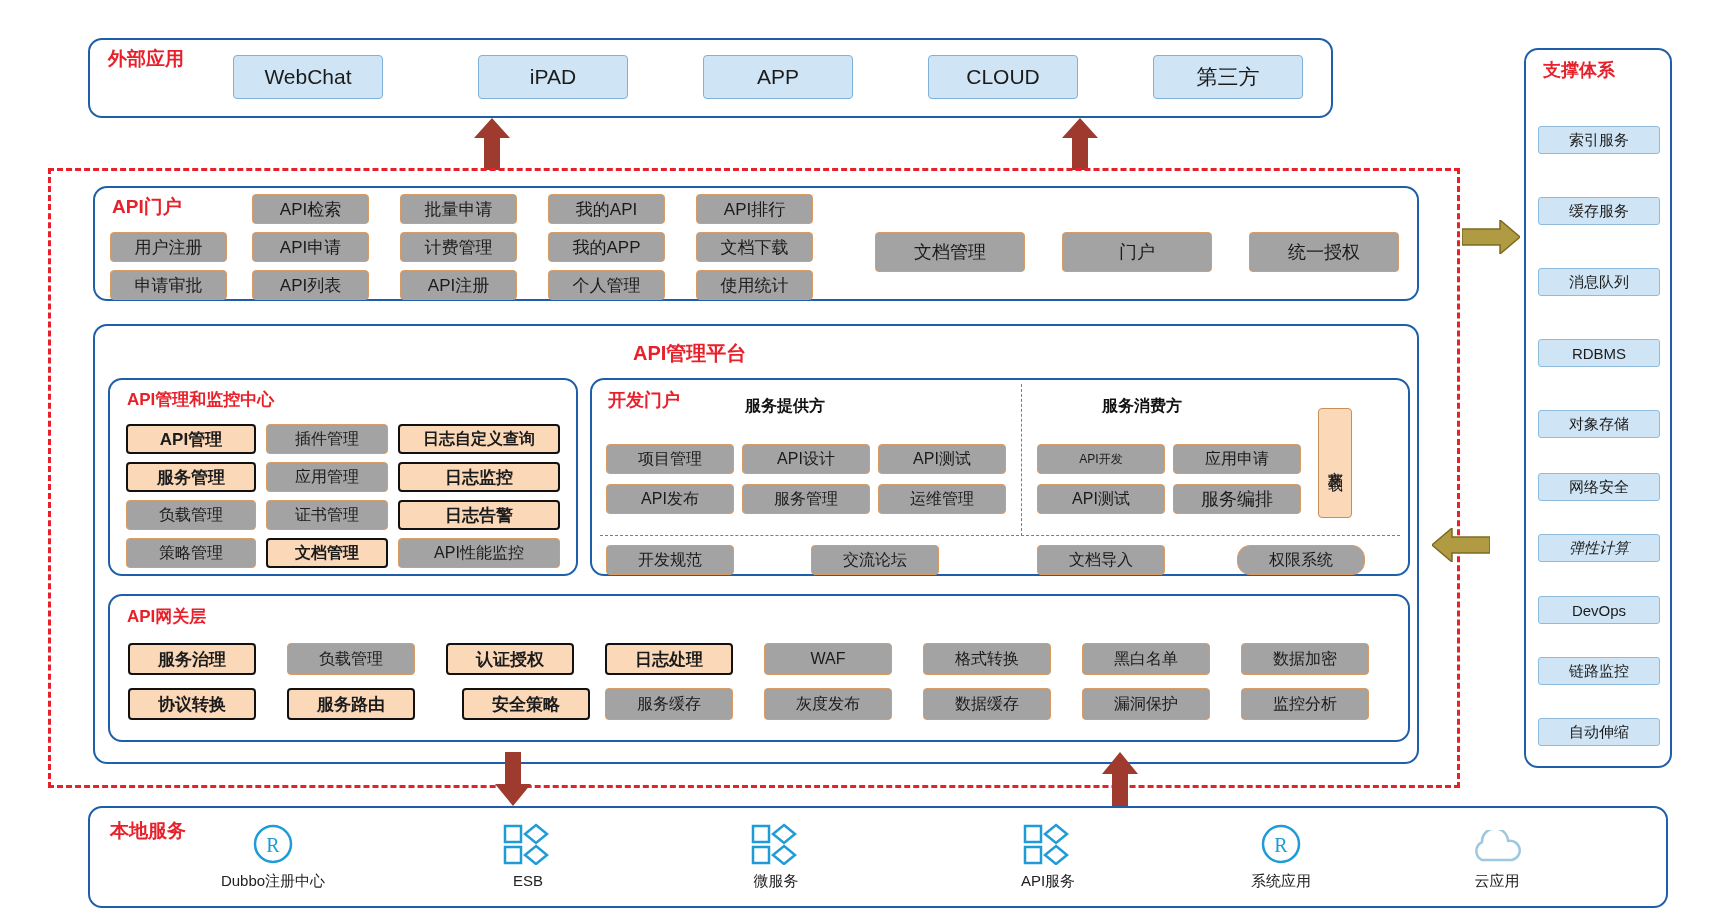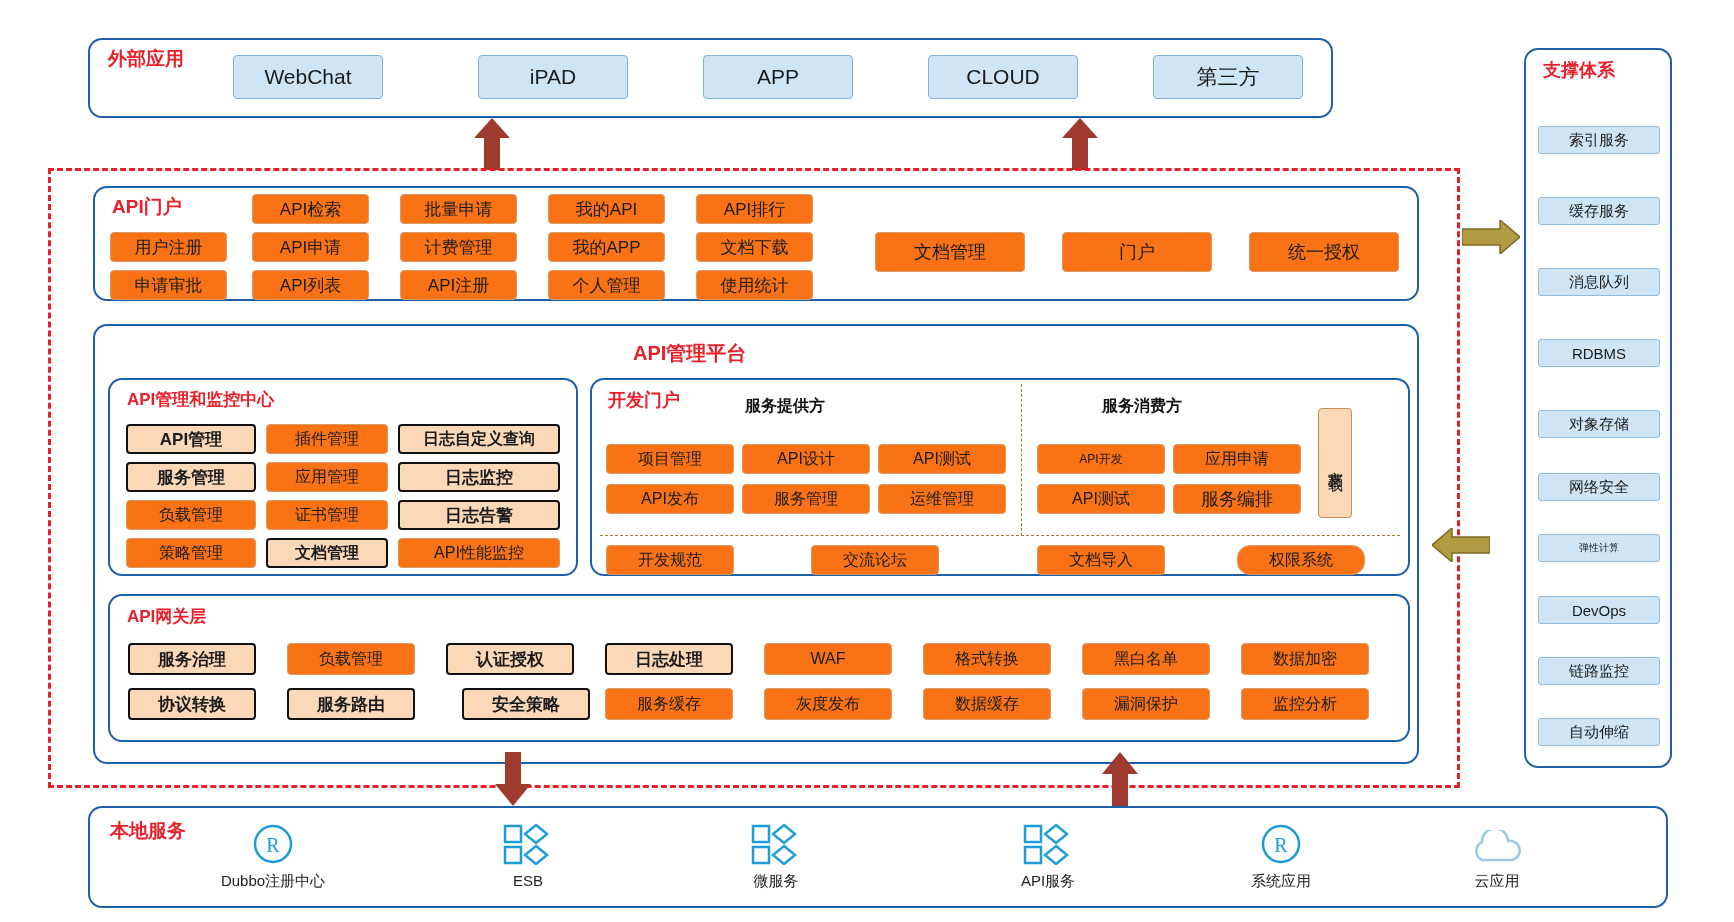--- a/index.html
+++ b/index.html
@@ -30,21 +30,21 @@
   .chip{
     position:absolute;
     box-sizing:border-box;
     display:flex;align-items:center;justify-content:center;
     border-radius:4px;
     font-size:17px;
     white-space:nowrap;
     color:#1b1b1b;
   }
   .chip.blue{ background:#cfe5f5;border:1px solid #7fb2d8; }
-  .chip.orange{ background:#f97316;border:1px solid #d79b63; }
+  .chip.orange{ background:#a3a3a3;border:1px solid #d79b63; }
   .chip.orange-b{ background:#fbd8b8;border:2px solid #111; font-weight:bold;}
   .chip.support{ background:#cfe5f5;border:1px solid #8fbcdd; border-radius:3px;}
 
   
   .dashed-red{
     position:absolute;
     border:3px dashed #e8202a;
     box-sizing:border-box;
     background:transparent;
   }
@@ -198,21 +198,21 @@
 
   <div class="panel" style="left:1524px;top:48px;width:148px;height:720px;"></div>
   <div class="panel-title" style="left:1543px;top:58px;font-size:18px;">支撑体系</div>
 
   <div class="chip support" style="left:1538px;top:126px;width:122px;height:28px;font-size:15px;">索引服务</div>
   <div class="chip support" style="left:1538px;top:197px;width:122px;height:28px;font-size:15px;">缓存服务</div>
   <div class="chip support" style="left:1538px;top:268px;width:122px;height:28px;font-size:15px;">消息队列</div>
   <div class="chip support" style="left:1538px;top:339px;width:122px;height:28px;font-size:15px;">RDBMS</div>
   <div class="chip support" style="left:1538px;top:410px;width:122px;height:28px;font-size:15px;">对象存储</div>
   <div class="chip support" style="left:1538px;top:473px;width:122px;height:28px;font-size:15px;">网络安全</div>
-  <div class="chip support" style="left:1538px;top:534px;width:122px;height:28px;font-size:10px;">弹性计算</div>
+  <div class="chip support" style="left:1538px;top:534px;width:122px;height:28px;font-size:15px;font-style:italic;">弹性计算</div>
   <div class="chip support" style="left:1538px;top:596px;width:122px;height:28px;font-size:15px;">DevOps</div>
   <div class="chip support" style="left:1538px;top:657px;width:122px;height:28px;font-size:15px;">链路监控</div>
   <div class="chip support" style="left:1538px;top:718px;width:122px;height:28px;font-size:15px;">自动伸缩</div>
 
   <svg class="arrow" style="left:1462px;top:220px;width:58px;height:34px;" viewBox="0 0 58 34">
     <polygon points="0,9 38,9 38,0 58,17 38,34 38,25 0,25" fill="#b09a42" stroke="#7d6b23" stroke-width="1.5"></polygon>
   </svg>
   <svg class="arrow" style="left:1432px;top:528px;width:58px;height:34px;" viewBox="0 0 58 34">
     <polygon points="58,9 20,9 20,0 0,17 20,34 20,25 58,25" fill="#b09a42" stroke="#7d6b23" stroke-width="1.5"></polygon>
   </svg>

